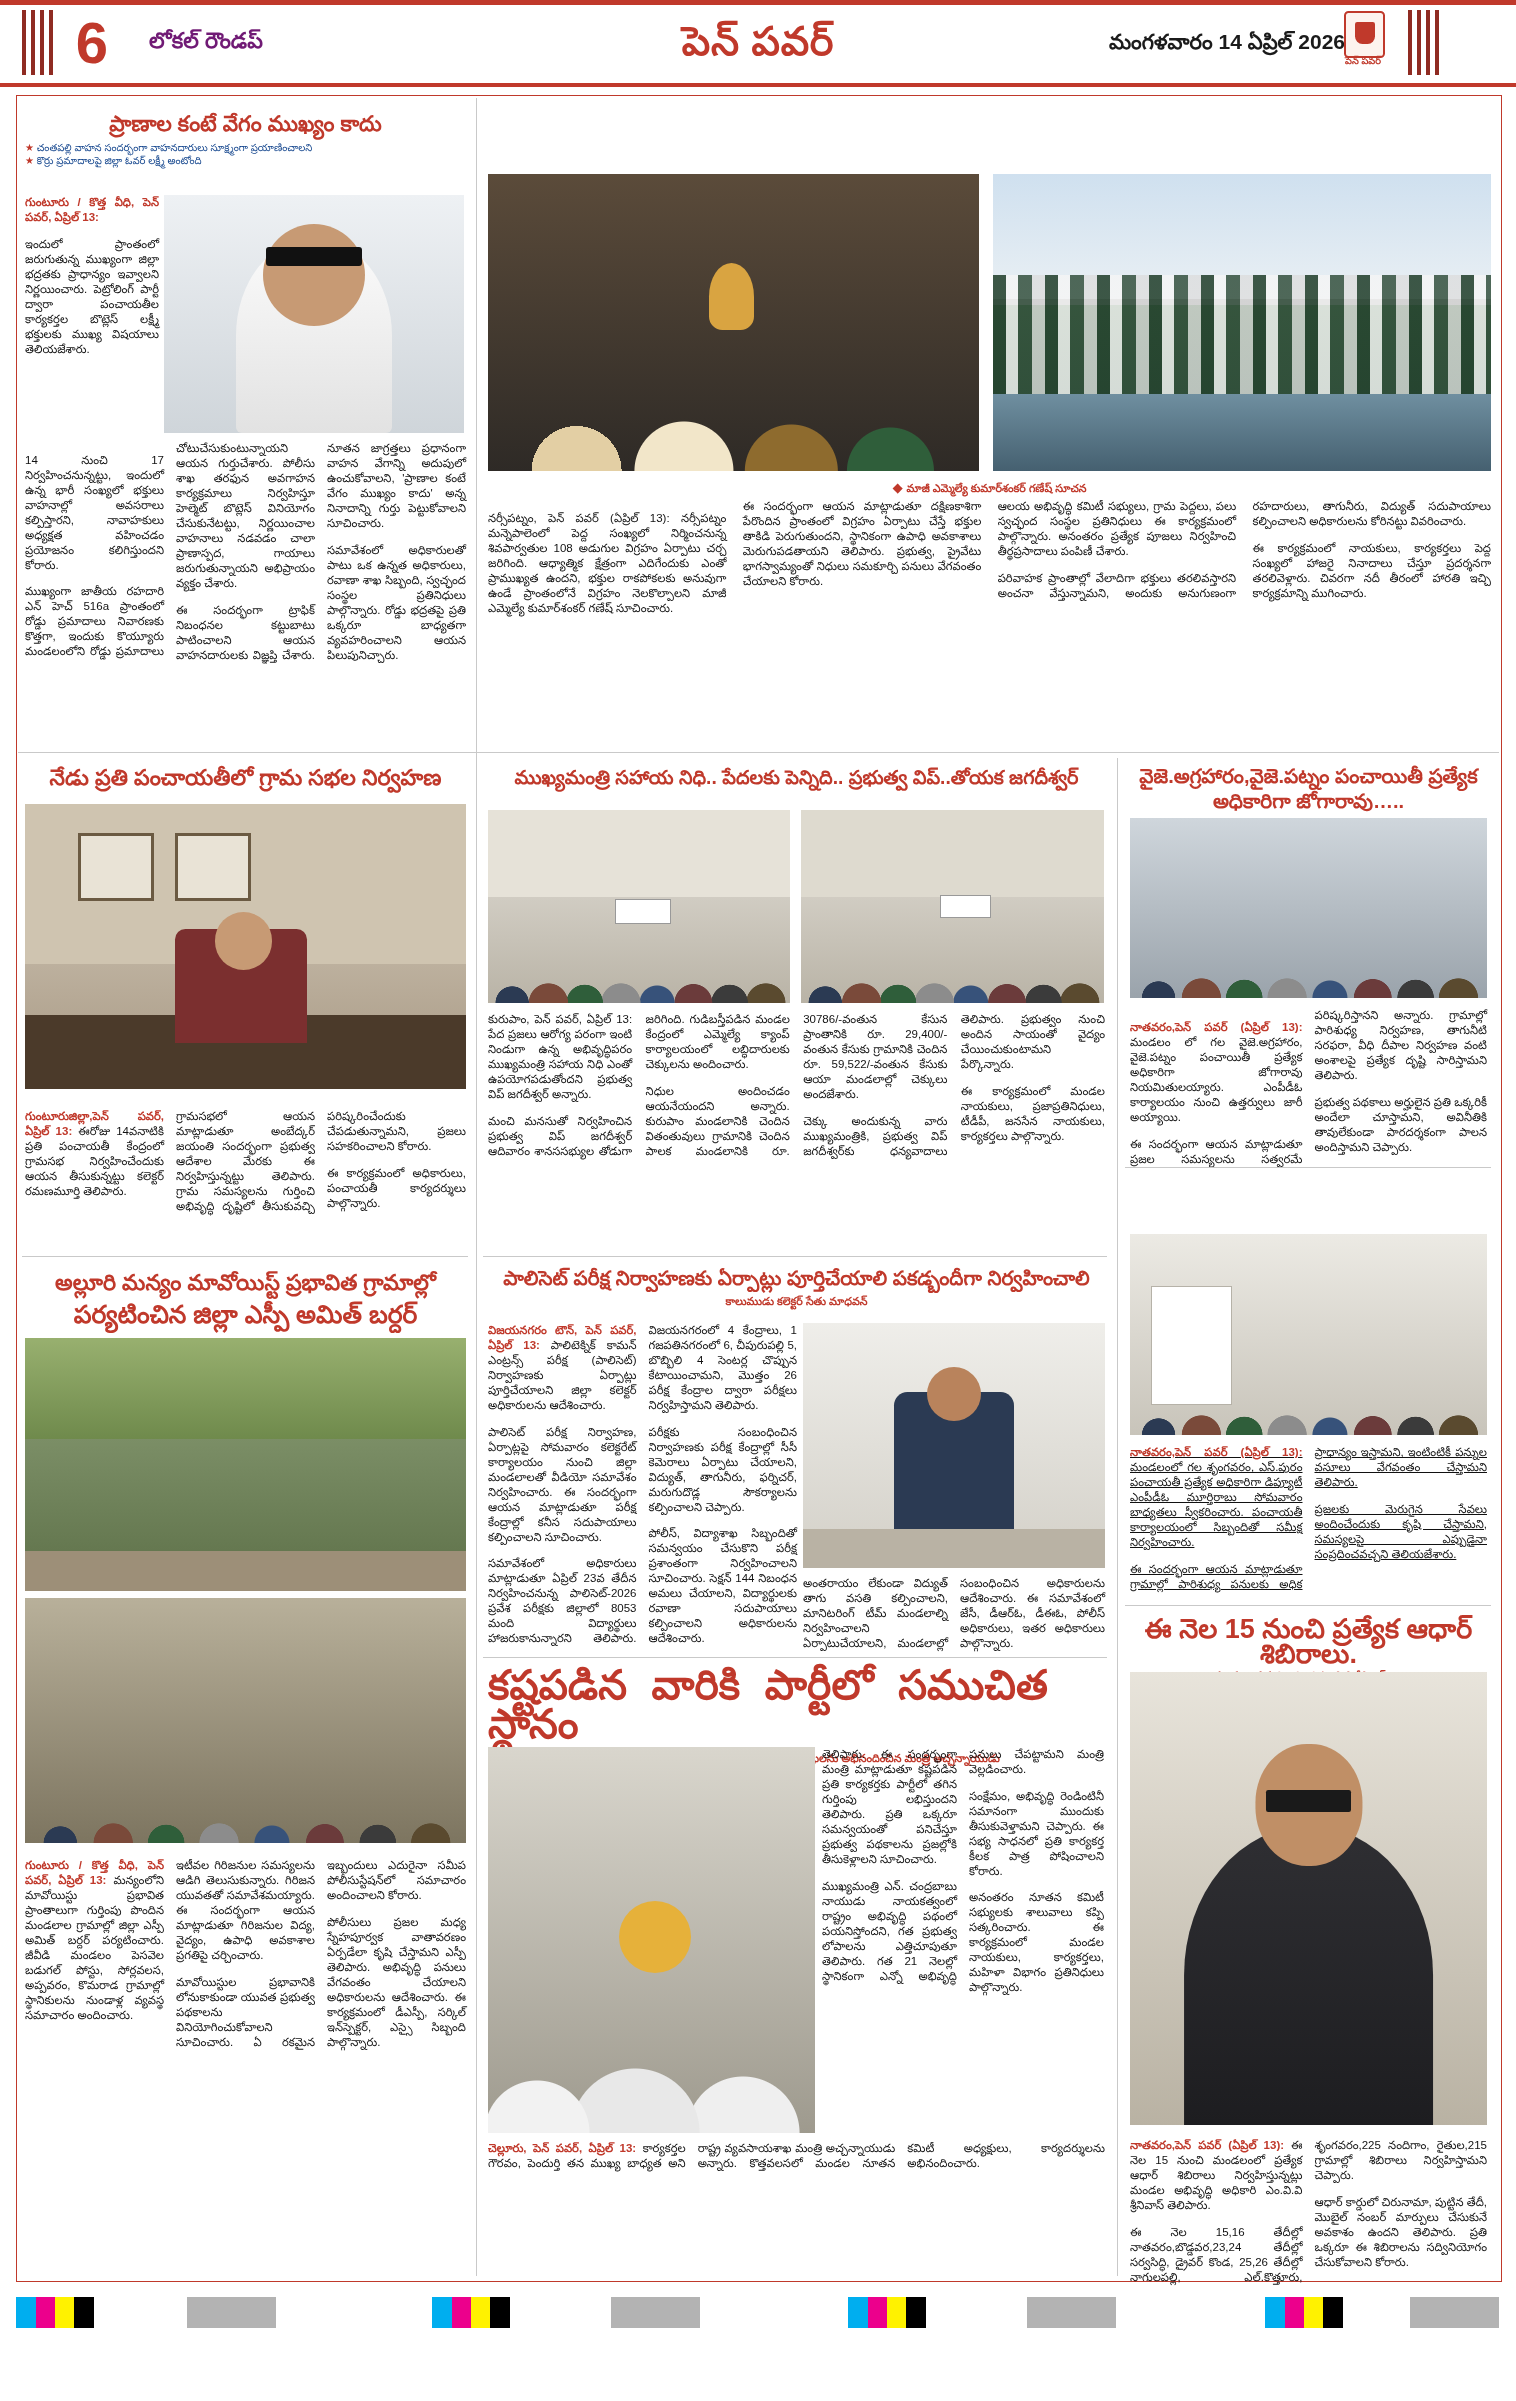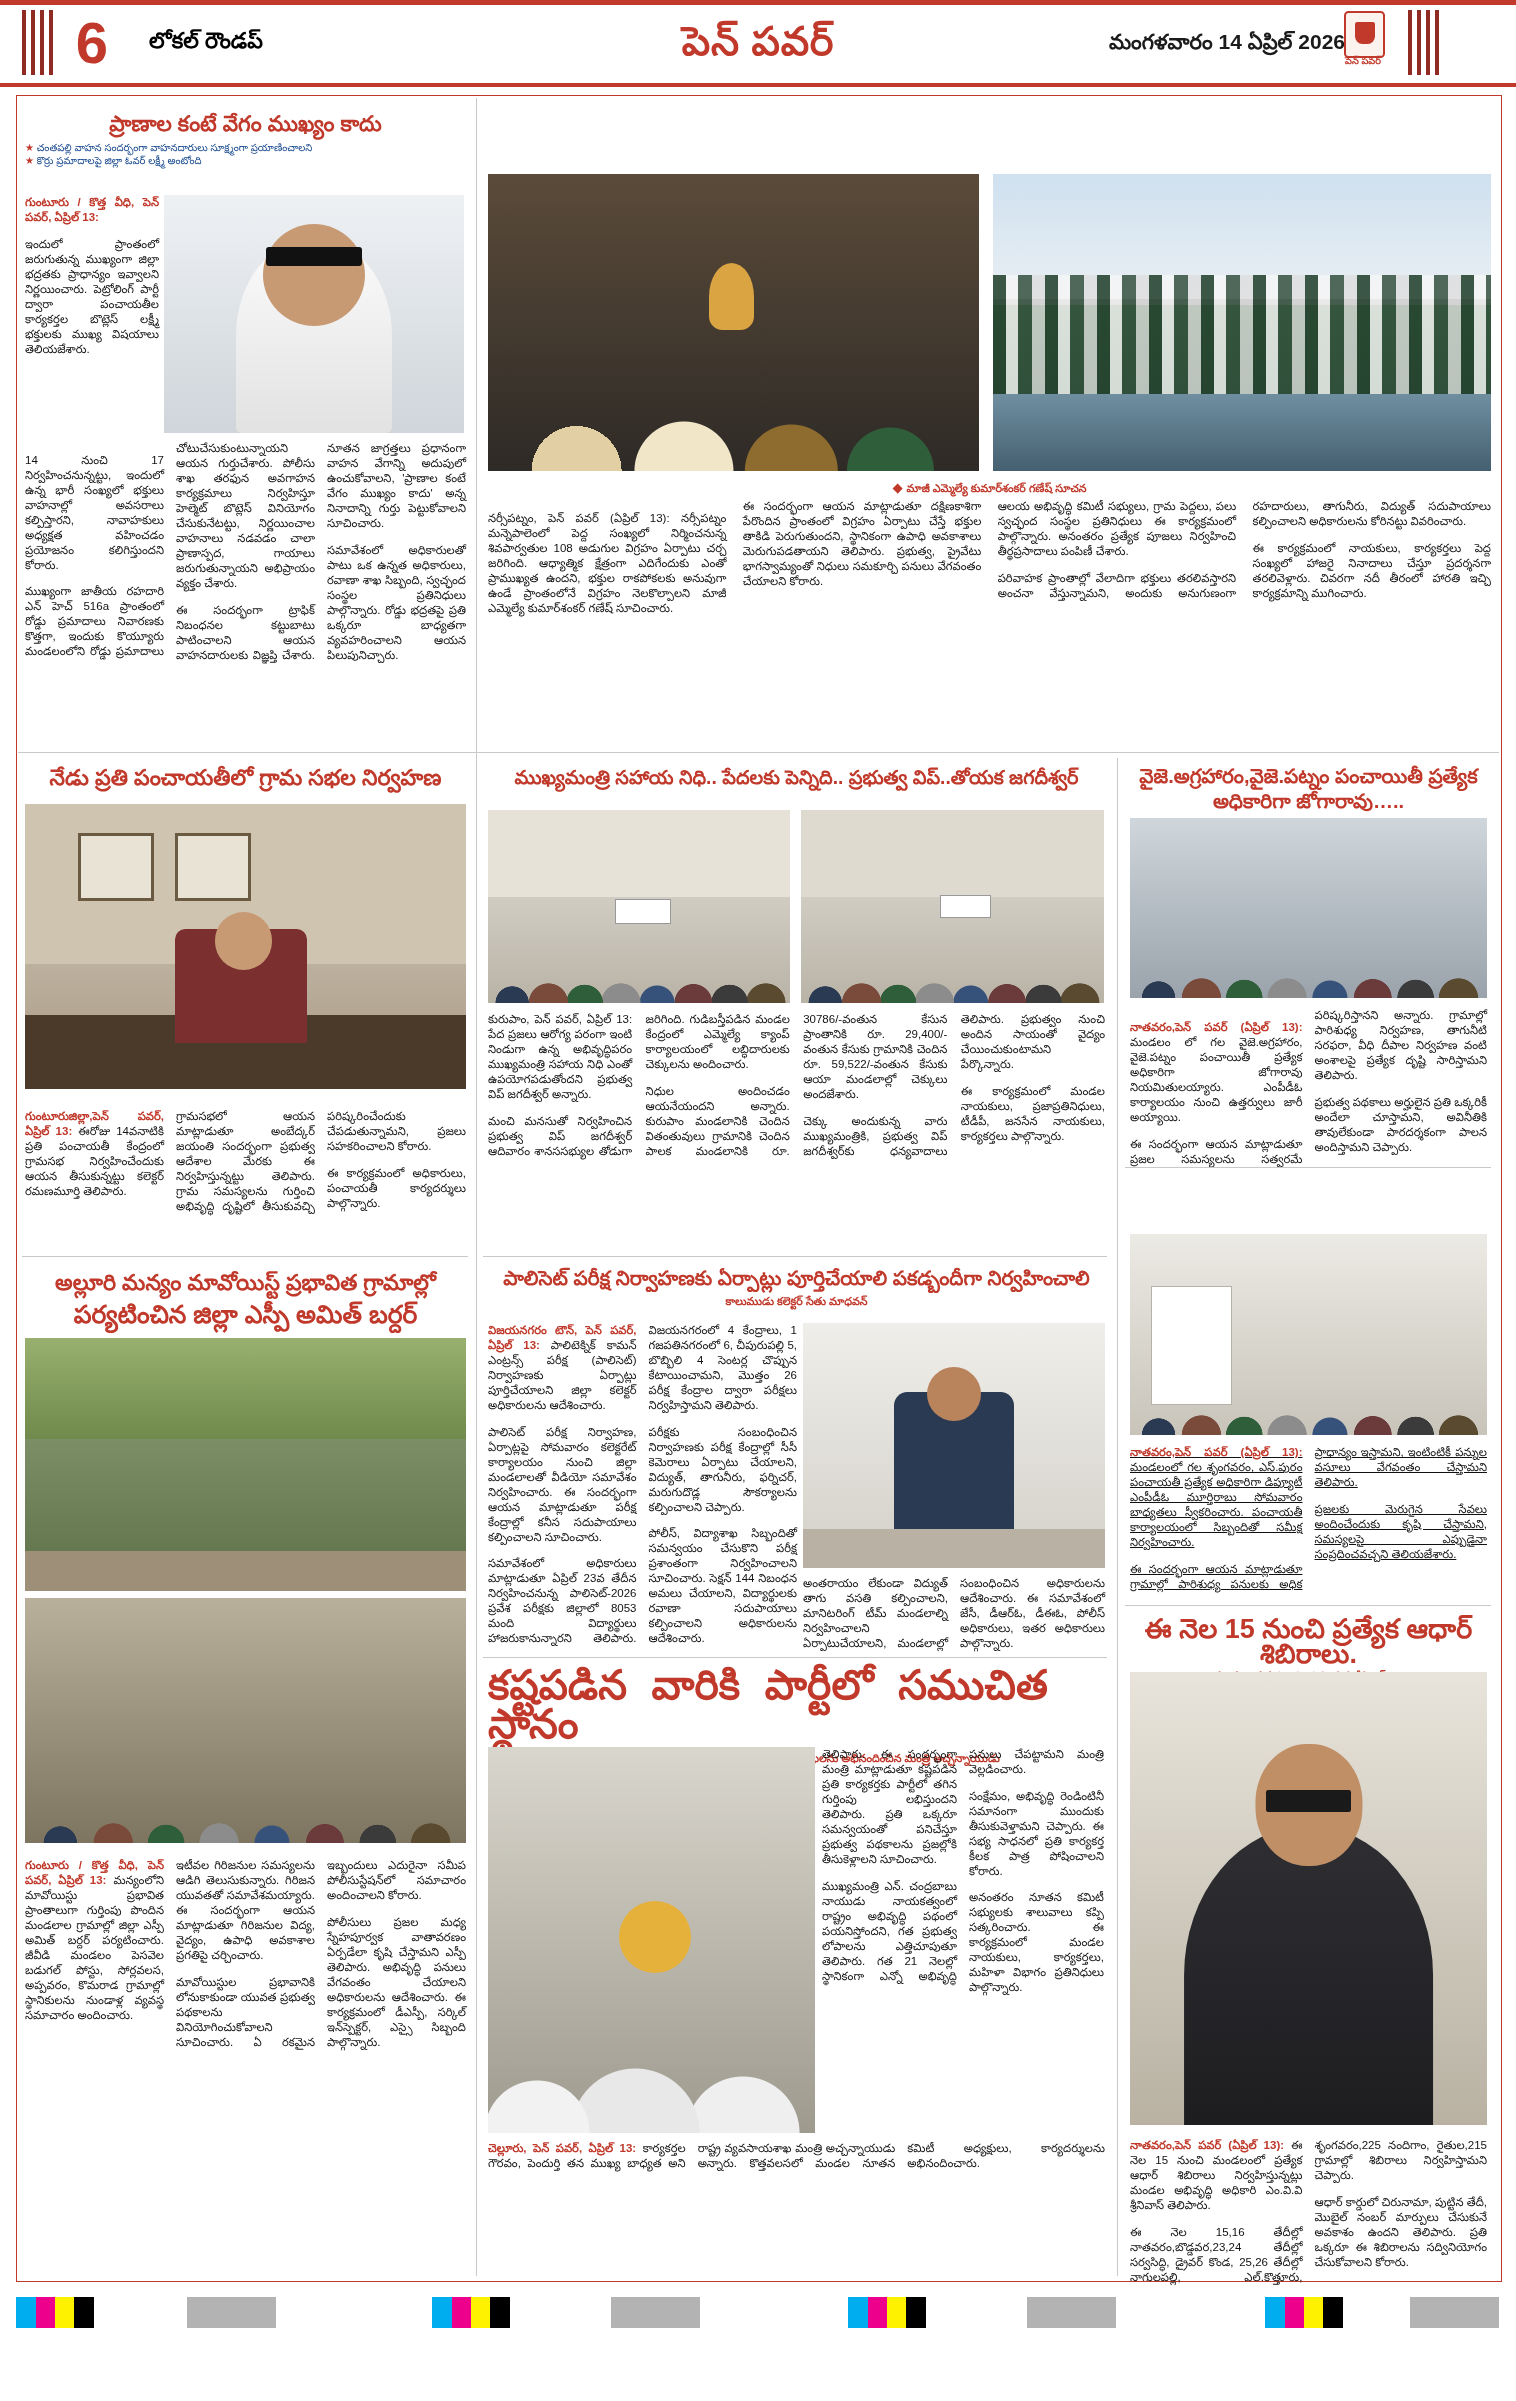--- a/index.html
+++ b/index.html
@@ -11,21 +11,21 @@
   
   .masthead{position:absolute;left:0;top:0;width:1516px;height:89px;}
   .mh-rule-top{position:absolute;left:0;top:0;width:1516px;height:4.5px;background:#c0392b;}
   .mh-rule-bot{position:absolute;left:0;top:83px;width:1516px;height:3.7px;background:#c0392b;}
   .mh-barcode-l{position:absolute;left:22px;top:10.4px;width:34px;height:65px;
      background:repeating-linear-gradient(90deg,#8f2b22 0 4.5px,#ffffff 4.5px 9px);}
   .mh-barcode-r{position:absolute;left:1408px;top:10.4px;width:34px;height:65px;
      background:repeating-linear-gradient(90deg,#8f2b22 0 4.5px,#ffffff 4.5px 9px);}
   .mh-pageno{position:absolute;left:65px;top:9px;width:54px;height:68px;color:#c0392b;
      font-size:58px;font-weight:bold;line-height:68px;text-align:center;}
-  .mh-section{position:absolute;left:149px;top:28px;font-size:22px;color:#000000;font-weight:bold;}
+  .mh-section{position:absolute;left:149px;top:28px;font-size:22px;color:#701a75;font-weight:bold;}
   .mh-title{position:absolute;left:0;top:19.3px;width:1516px;text-align:center;
      font-size:40px;font-weight:bold;color:#c0392b;letter-spacing:0.7px;}
   .mh-date{position:absolute;right:171px;top:30px;font-size:21px;color:#1b1b1b;font-weight:bold;}
   .mh-logo{position:absolute;left:1334px;top:9px;width:58px;height:68px;}
   .mh-logo .box{position:absolute;left:10.4px;top:1.5px;width:37px;height:43px;border:2.2px solid #c0392b;
      border-radius:4.5px;background:#fdf3ee;}
   .mh-logo .box:after{content:"";position:absolute;left:9px;top:9px;width:19.3px;height:22px;
      background:#c0392b;border-radius:2.2px 2.2px 7.4px 7.4px;}
   .mh-logo .cap{position:absolute;left:0;top:46px;width:58px;text-align:center;font-size:9.7px;
      color:#c0392b;font-weight:bold;}

